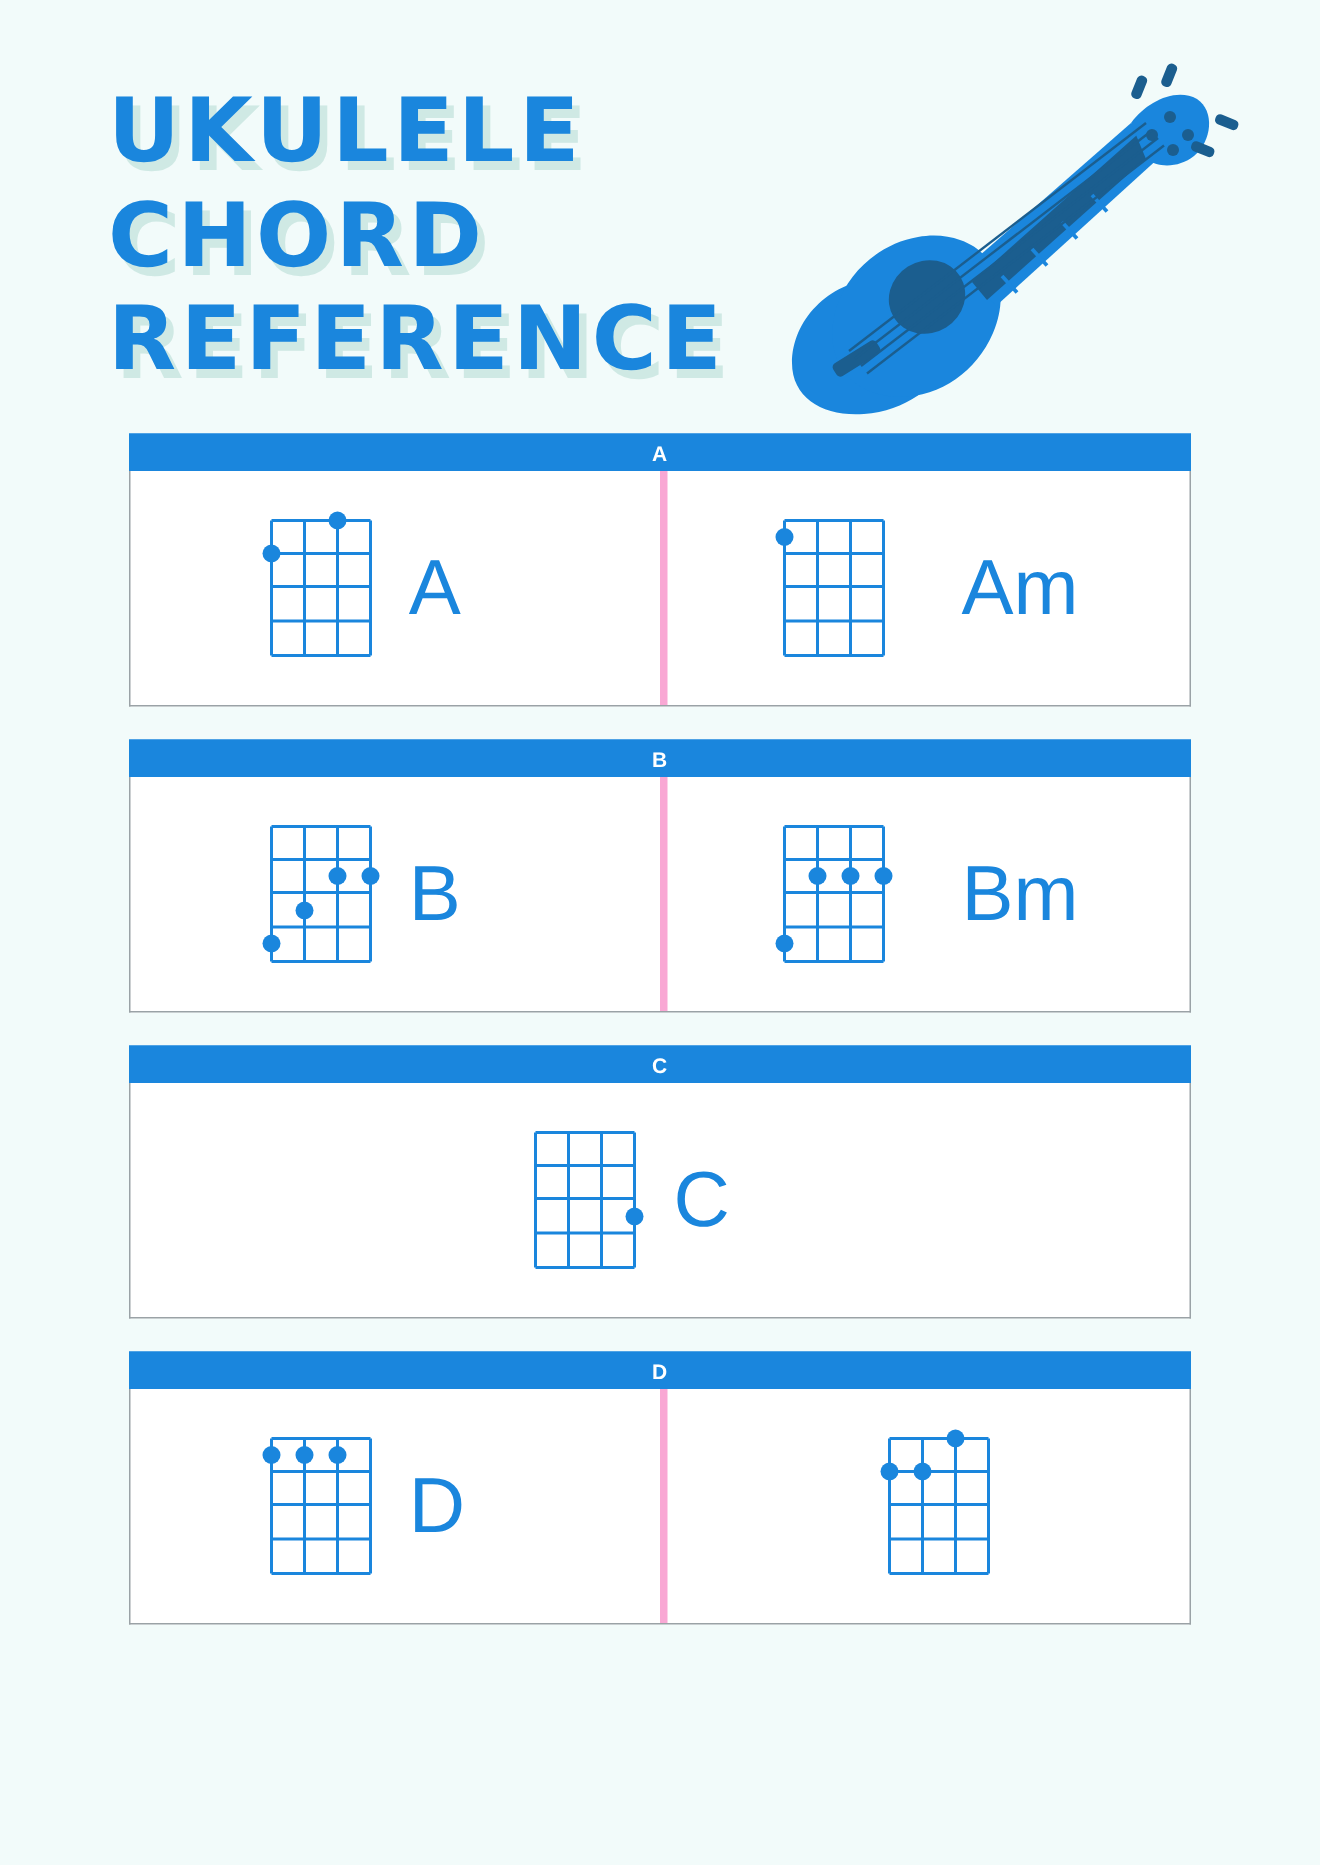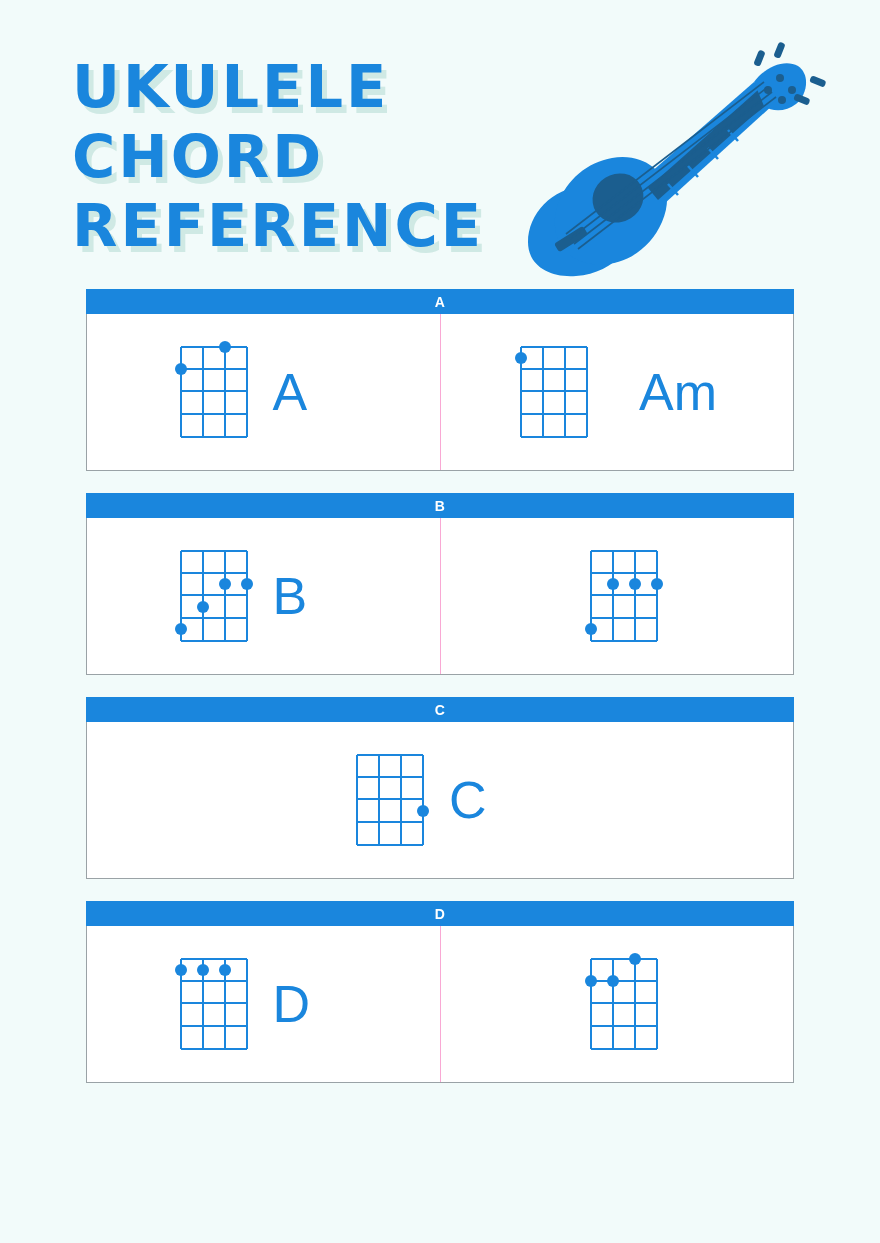--- a/index.html
+++ b/index.html
@@ -88,21 +88,21 @@
   }
   .cell {
     flex: 1 1 50%;
     display: flex;
     align-items: center;
     justify-content: center;
     gap: 18px;
     box-sizing: border-box;
   }
   .cell + .cell {
-    border-left: 1px solid #f9a8d4;
+    border-left: 5px solid #f9a8d4;
     gap: 44px;
   }
   .diagram {
     width: 96px;
     height: 110px;
     flex: none;
   }
   .chord-name {
     font-size: 52px;
     color: #1a86dd;
@@ -255,20 +255,21 @@
             <line x1="22" y1="77" x2="88" y2="77"></line>
             <line x1="22" y1="100" x2="88" y2="100"></line>
           </g>
           <g fill="#1a86dd">
             <circle cx="44" cy="43" r="6"></circle>
             <circle cx="66" cy="43" r="6"></circle>
             <circle cx="88" cy="43" r="6"></circle>
             <circle cx="22" cy="88" r="6"></circle>
           </g>
         </svg>
+        <span class="chord-name">Bm</span>
       </div>
     </div>
   </div>
 
   <div class="group">
     <div class="group-head">C</div>
     <div class="group-body">
       <div class="cell">
         <svg class="diagram" viewBox="0 0 96 110">
           <g stroke="#1a86dd" stroke-width="2" fill="none">

